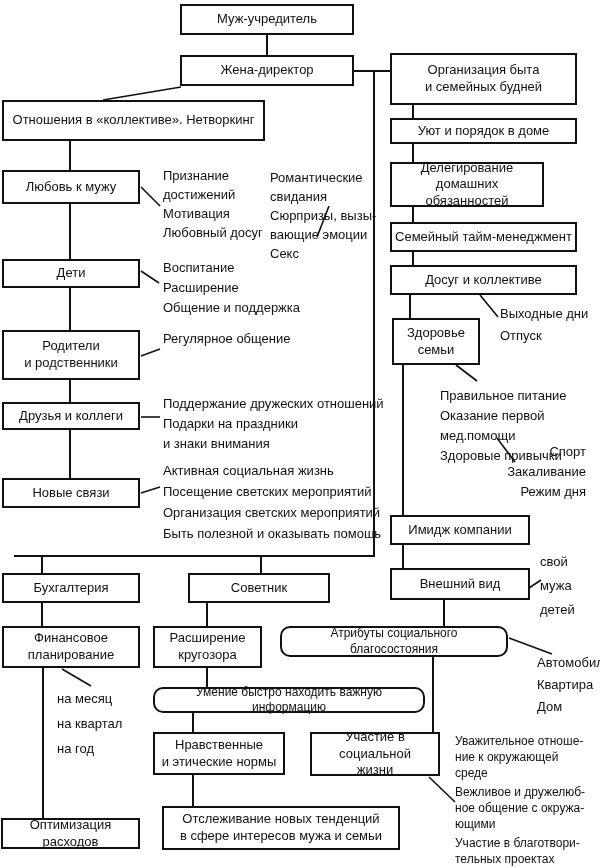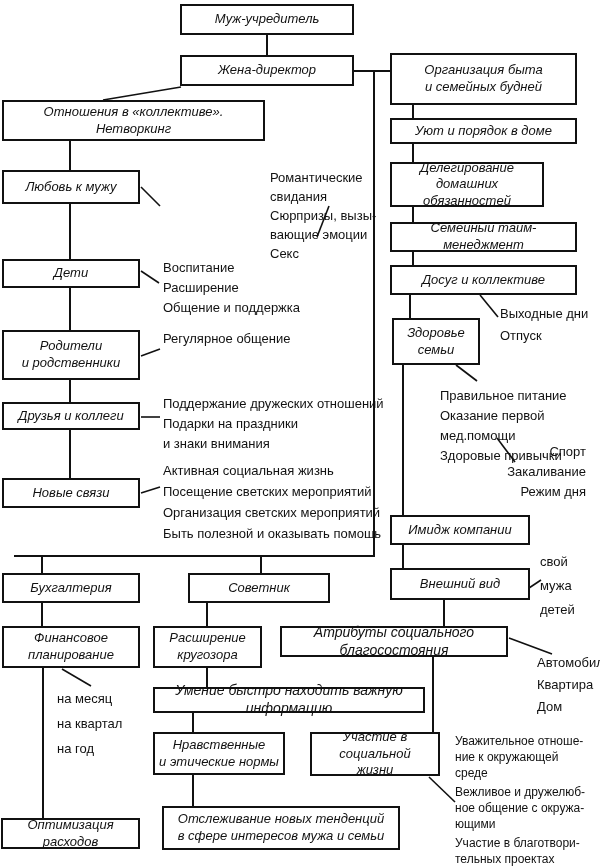--- a/index.html
+++ b/index.html
@@ -6,23 +6,23 @@
   .canvas {
     position:relative; width:600px; height:868px; background:#ffffff;
     font-family:"Liberation Sans", sans-serif; color:#111111; overflow:hidden;
   }
   svg.lines { position:absolute; left:0; top:0; }
   .node {
     position:absolute; box-sizing:border-box; background:#ffffff;
     border:2.5px solid #111111;
     display:flex; align-items:center; justify-content:center;
     text-align:center; font-size:13px; line-height:1.28;
-    white-space:pre-line; padding:1px 3px;font-style:italic;
+    white-space:pre-line; padding:1px 3px;
   }
-  .node.fs12 { font-size:14px; }
+  .node.fs12 { font-size:12px;border-radius:10px; }
   .leaf-group { position:absolute; font-size:13px; line-height:20px; }
   .leaf-item { white-space:pre-line; }
   .leaf-group.small { font-size:12px; line-height:16px; }
   .leaf-group.small .leaf-item { margin-bottom:3px; }
   .leaf-group.right { text-align:right; }
 </style>
 </head>
 <body>
 
 <div class="canvas">
@@ -106,20 +106,26 @@
 кругозора</div>
   <div class="node fs12" style="left:153px;top:687px;width:272px;height:26px">Умение быстро находить важную информацию</div>
   <div class="node" style="left:153px;top:732px;width:132px;height:43px">Нравственные
 и этические нормы</div>
   <div class="node" style="left:310px;top:732px;width:130px;height:44px">Участие в социальной
 жизни</div>
   <div class="node" style="left:162px;top:806px;width:238px;height:44px">Отслеживание новых тенденций
 в сфере интересов мужа и семьи</div>
   <div class="node" style="left:1px;top:818px;width:139px;height:31px">Оптимизация расходов</div>
 
+  <div class="leaf-group" style="left:163px;top:166px;line-height:19px">
+      <div class="leaf-item">Признание
+достижений</div>
+      <div class="leaf-item">Мотивация</div>
+      <div class="leaf-item">Любовный досуг</div>
+    </div>
   <div class="leaf-group" style="left:270px;top:168px;line-height:19px">
       <div class="leaf-item">Романтические
 свидания</div>
       <div class="leaf-item">Сюрпризы, вызы-
 вающие эмоции</div>
       <div class="leaf-item">Секс</div>
     </div>
   <div class="leaf-group" style="left:163px;top:258px">
       <div class="leaf-item">Воспитание</div>
       <div class="leaf-item">Расширение</div>

